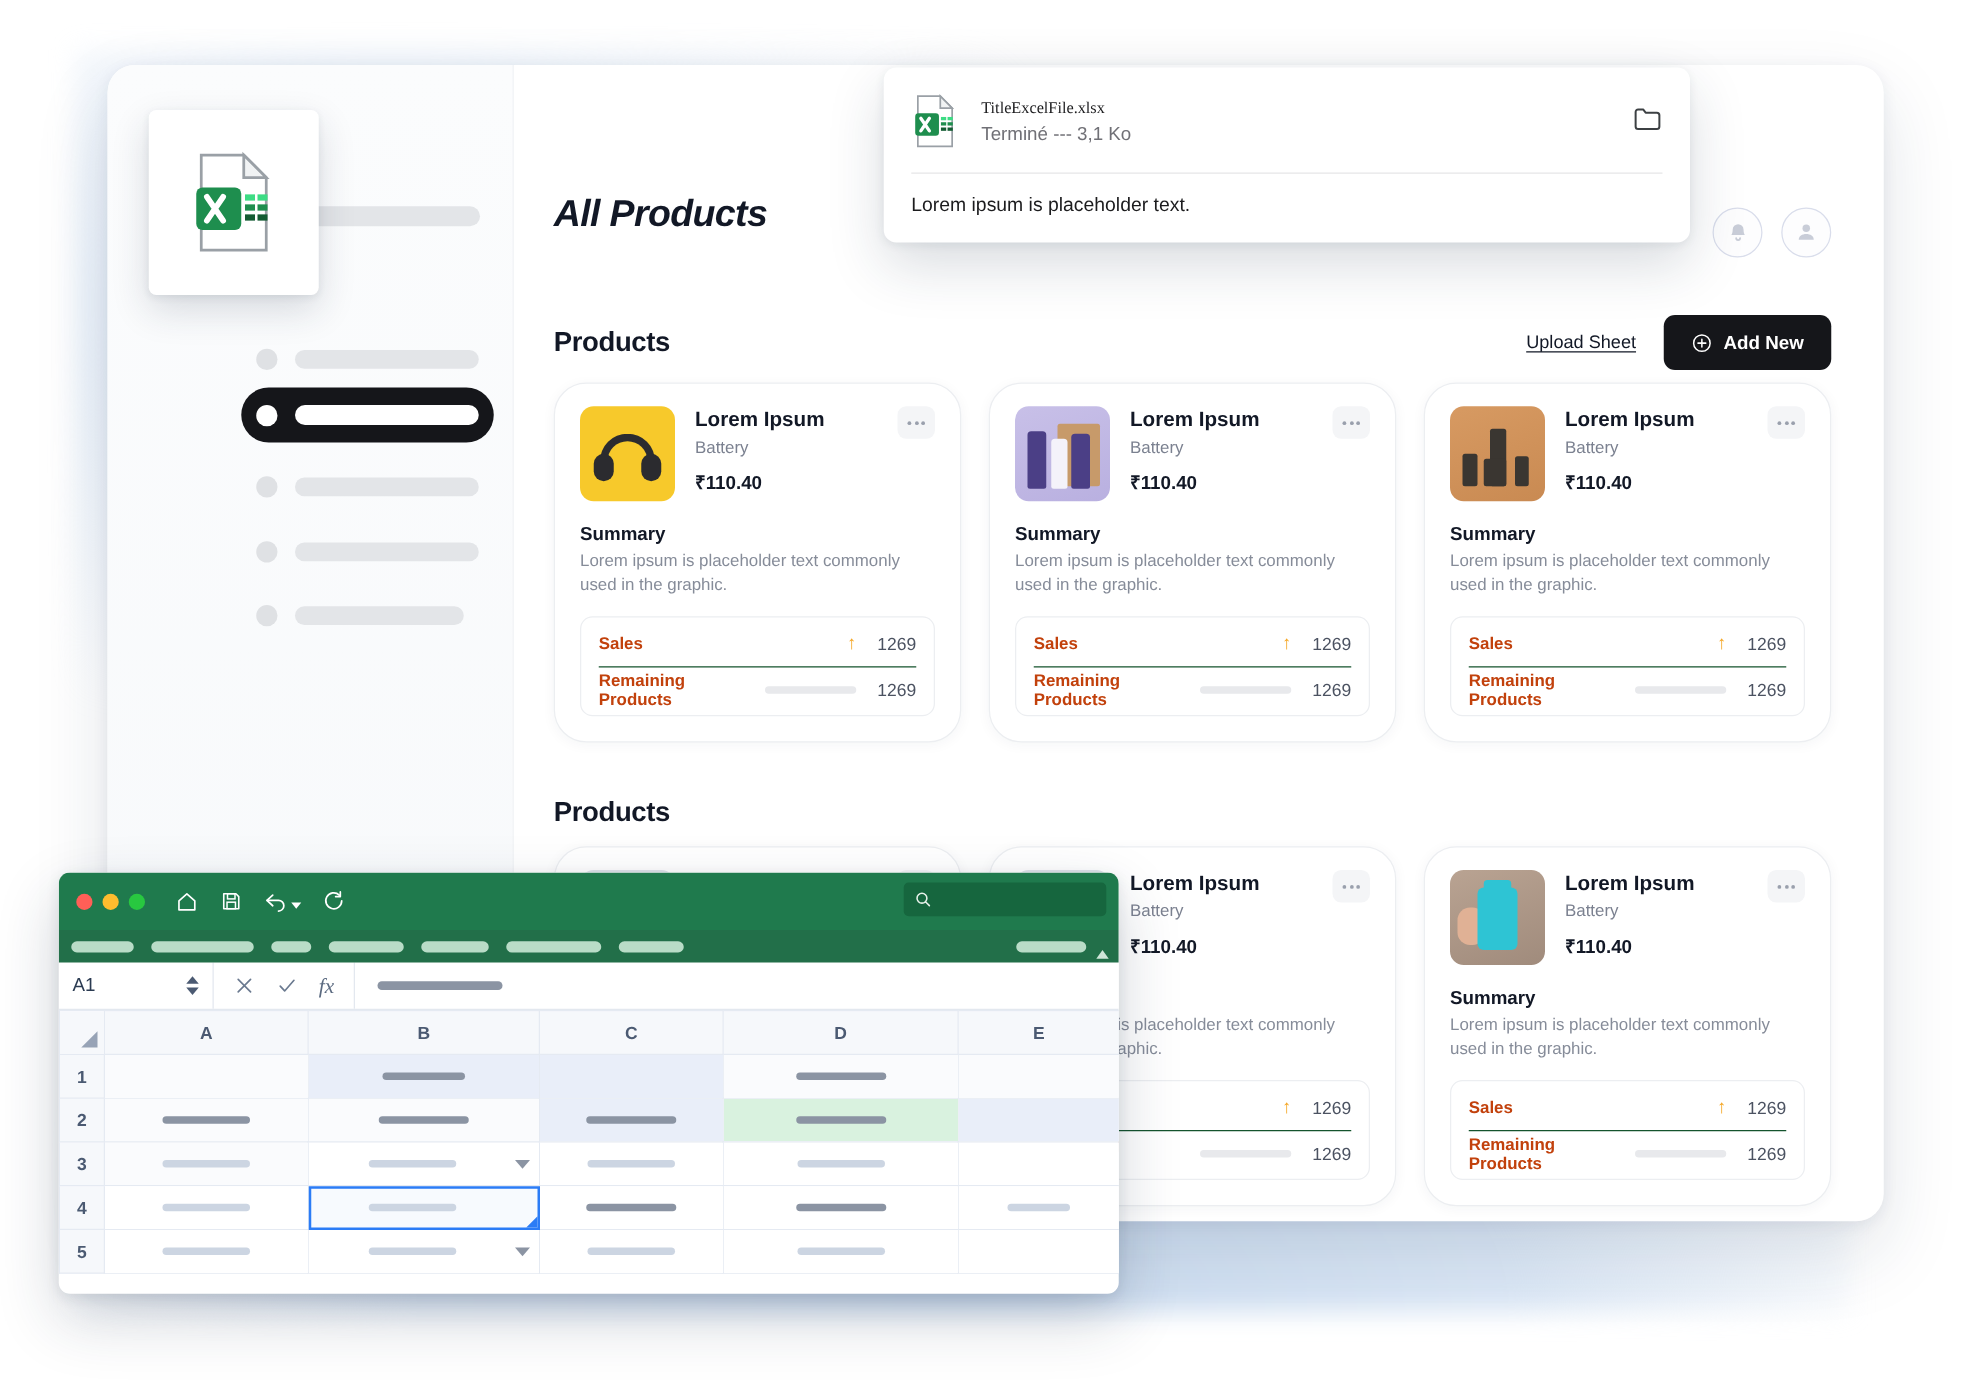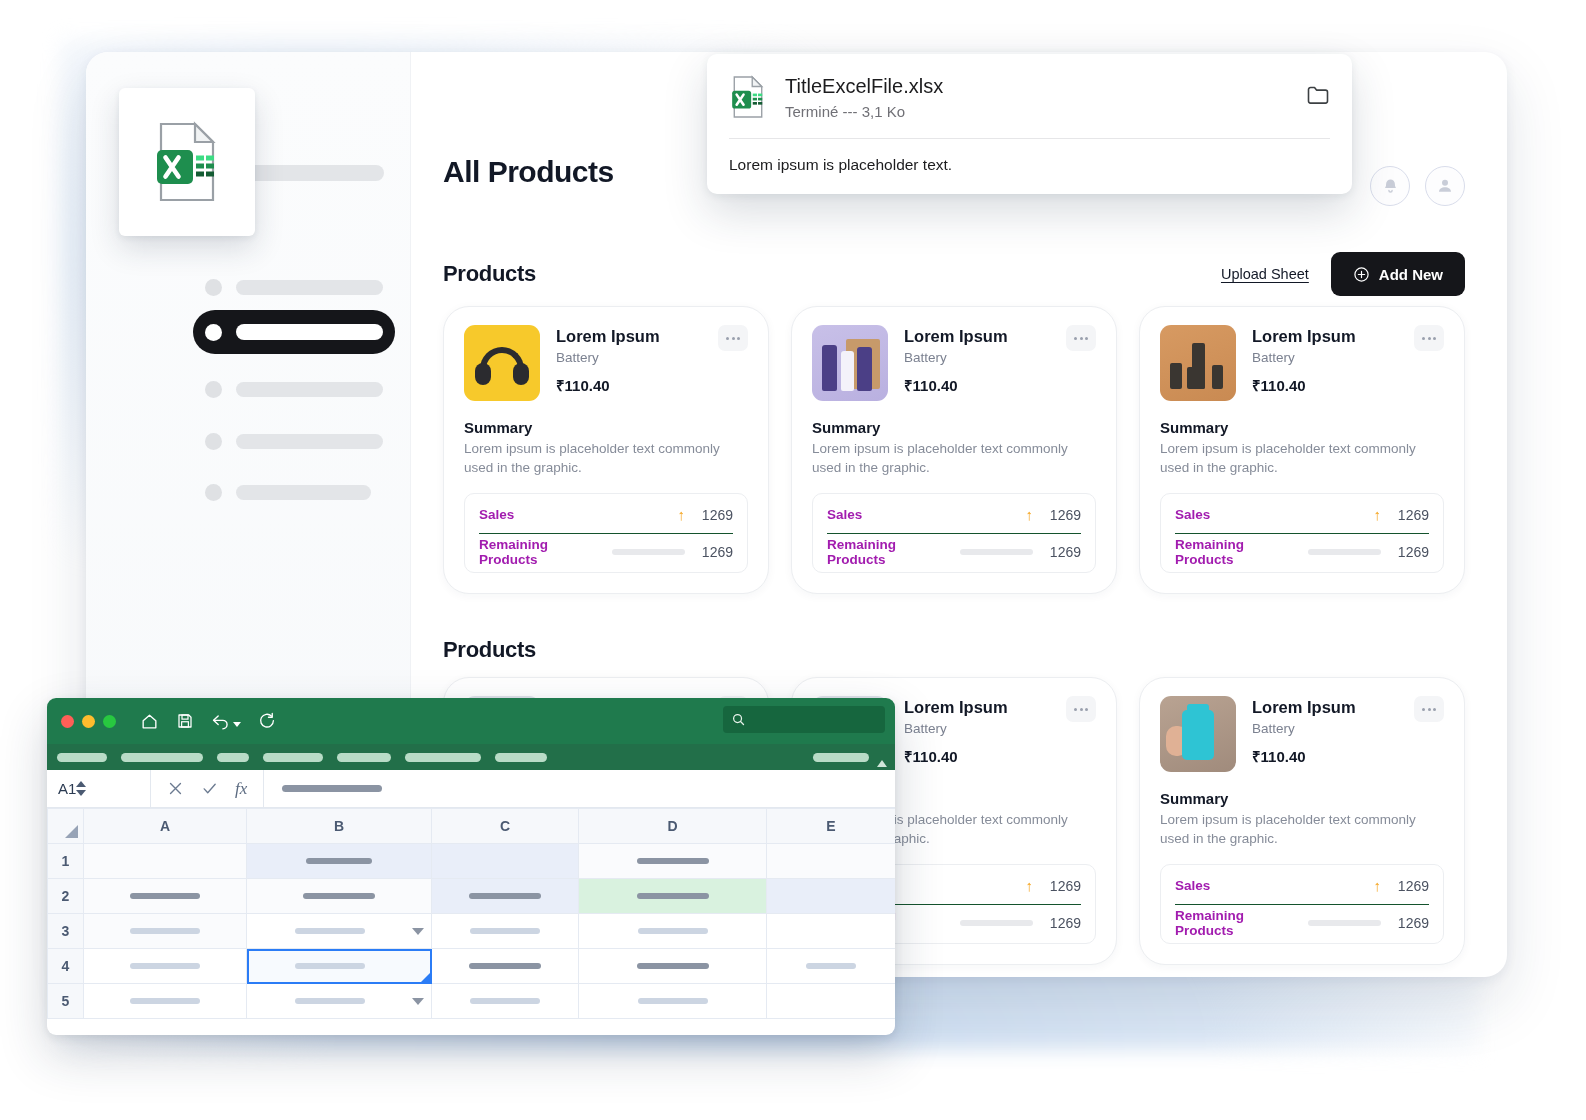--- a/index.html
+++ b/index.html
@@ -52,21 +52,21 @@
   }
   .sb-item.active { background: #15161a; left: 107px; width: 202px; }
   .sb-dot { width: 17px; height: 17px; border-radius: 50%; background: #dfe1e4; flex: 0 0 auto; }
   .sb-item.active .sb-dot { background: #ffffff; }
   .sb-bar { height: 15px; border-radius: 8px; background: #e3e5e8; flex: 1 1 auto; }
   .sb-item.active .sb-bar { background: #ffffff; height: 16px; }
 
   
   .page-title {
     position: absolute; left: 357px; top: 103px;
-    font-size: 30px; font-weight: 700; color: #121826; letter-spacing: -.5px;
+    font-size: 30px; font-weight: 700; color: #121826; letter-spacing: -.5px; font-style: italic;
   }
   .header-actions { position: absolute; right: 42px; top: 114px; display: flex; gap: 15px; }
   .circ-btn {
     width: 40px; height: 40px; border-radius: 50%;
     border: 1px solid #d9ddeb; background: #fdfdfe;
     display: flex; align-items: center; justify-content: center;
   }
   .circ-btn svg { display: block; }
 
   
@@ -112,21 +112,21 @@
   .dots i { width: 3px; height: 3px; border-radius: 50%; background: #9aa0ad; display: block; }
   .sum-title { font-size: 15px; font-weight: 700; color: #121826; margin-top: 18px; }
   .sum-text  { font-size: 13.5px; color: #868c99; line-height: 1.38; margin-top: 4px; }
   .stats {
     margin-top: 16px; border: 1px solid #eceef1; border-radius: 10px; padding: 2px 14px;
   }
   .stat-row {
     display: flex; align-items: center; height: 37px; gap: 10px;
   }
   .stat-row + .stat-row { border-top: 1px solid #14532d; }
-  .stat-label { font-size: 13.5px; font-weight: 700; color: #a21caf; flex: 1 1 auto; }
+  .stat-label { font-size: 13.5px; font-weight: 700; color: #c2410c; flex: 1 1 auto; }
   .stat-val { font-size: 14px; color: #4b5261; min-width: 38px; text-align: right; }
   .arrow-up { color: #f5a623; font-size: 15px; line-height: 1; }
   .bar-track { width: 78px; height: 6px; border-radius: 3px; background: #e8e9ec; overflow: hidden; }
   .bar-fill { height: 100%; border-radius: 3px; background: #f59e1b; }
 
   
   .th-head { background: #f7c92b; }
   .th-head .hb { position:absolute; left:16px; top:22px; width:44px; height:22px;
     border: 6px solid #2b2b2f; border-bottom: none; border-radius: 26px 26px 0 0; }
   .th-head .ec1, .th-head .ec2 { position:absolute; top:38px; width:16px; height:22px;
@@ -159,21 +159,21 @@
 
   
   .notif {
     position: absolute; left: 707px; top: 54px; width: 645px;
     background: #fff; border-radius: 10px;
     box-shadow: 0 18px 44px rgba(30,45,70,.17), 0 2px 8px rgba(30,45,70,.08);
     z-index: 8;
   }
   .notif-top { display: flex; align-items: center; gap: 18px; padding: 20px 22px 18px 22px; }
   .notif-txt { flex: 1 1 auto; }
-  .notif-name { font-size: 20px; color: #1c1c1e; }
+  .notif-name { font-size: 13px; color: #1c1c1e; font-family: Liberation Serif, serif; }
   .notif-sub  { font-size: 15px; color: #707076; margin-top: 5px; }
   .notif-div  { height: 1px; background: #e6e6e8; margin: 0 22px; }
   .notif-body { padding: 17px 22px 20px 22px; font-size: 15.5px; color: #1c1c1e; }
 
   
   .sheet {
     position: absolute; left: 47px; top: 698px; width: 848px; height: 337px;
     background: #fff; border-radius: 9px; overflow: hidden;
     box-shadow: 0 20px 50px rgba(30,45,70,.20), 0 3px 10px rgba(30,45,70,.10);
     z-index: 10;
@@ -192,21 +192,21 @@
     background: #16663e; border-radius: 4px; display: flex; align-items: center; padding: 0 8px;
   }
   .ribbon { height: 26px; background: #226f49; display: flex; align-items: center; gap: 0; position: relative; }
   .rb { height: 9px; border-radius: 5px; background: #b9dcc7; margin-left: 14px; }
   .rb-right { position: absolute; right: 26px; width: 56px; height: 9px; border-radius: 5px; background: #b9dcc7; }
   .rb-caret { position: absolute; right: 8px; bottom: 3px; width: 0; height: 0;
     border-left: 5px solid transparent; border-right: 5px solid transparent; border-bottom: 7px solid #cfe6d9; }
 
   .formula-bar { height: 38px; display: flex; align-items: stretch; background: #fff; border-bottom: 1px solid #e3e8ef; }
   .namebox {
-    width: 104px; display: flex; align-items: center; justify-content: flex-start;
+    width: 124px; display: flex; align-items: center; justify-content: space-between;
     padding: 0 11px; border-right: 1px solid #e3e8ef; font-size: 15px; color: #2b3b52;
   }
   .stepper { display: flex; flex-direction: column; gap: 3px; }
   .fx-group { display: flex; align-items: center; gap: 17px; padding: 0 16px; border-right: 1px solid #e3e8ef; }
   .fx-group svg { display: block; }
   .formula-val { flex: 1 1 auto; display: flex; align-items: center; padding-left: 18px; }
   .fv-bar { width: 100px; height: 7px; border-radius: 4px; background: #8b94a3; }
 
   
   .grid-wrap { position: relative; background: #fff; }

